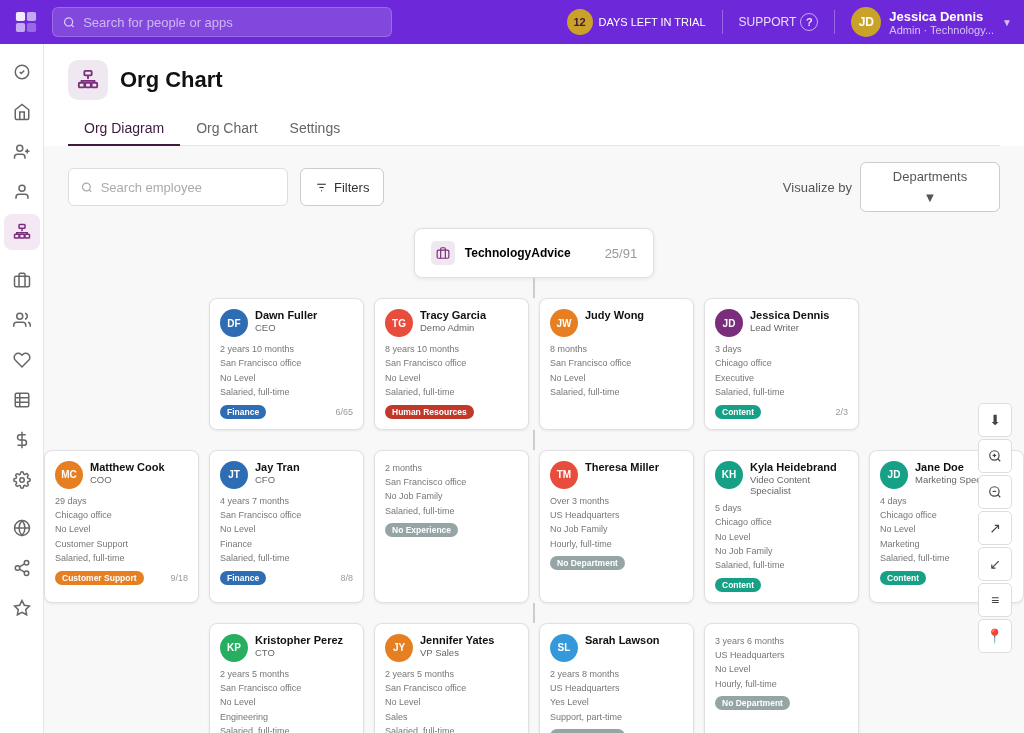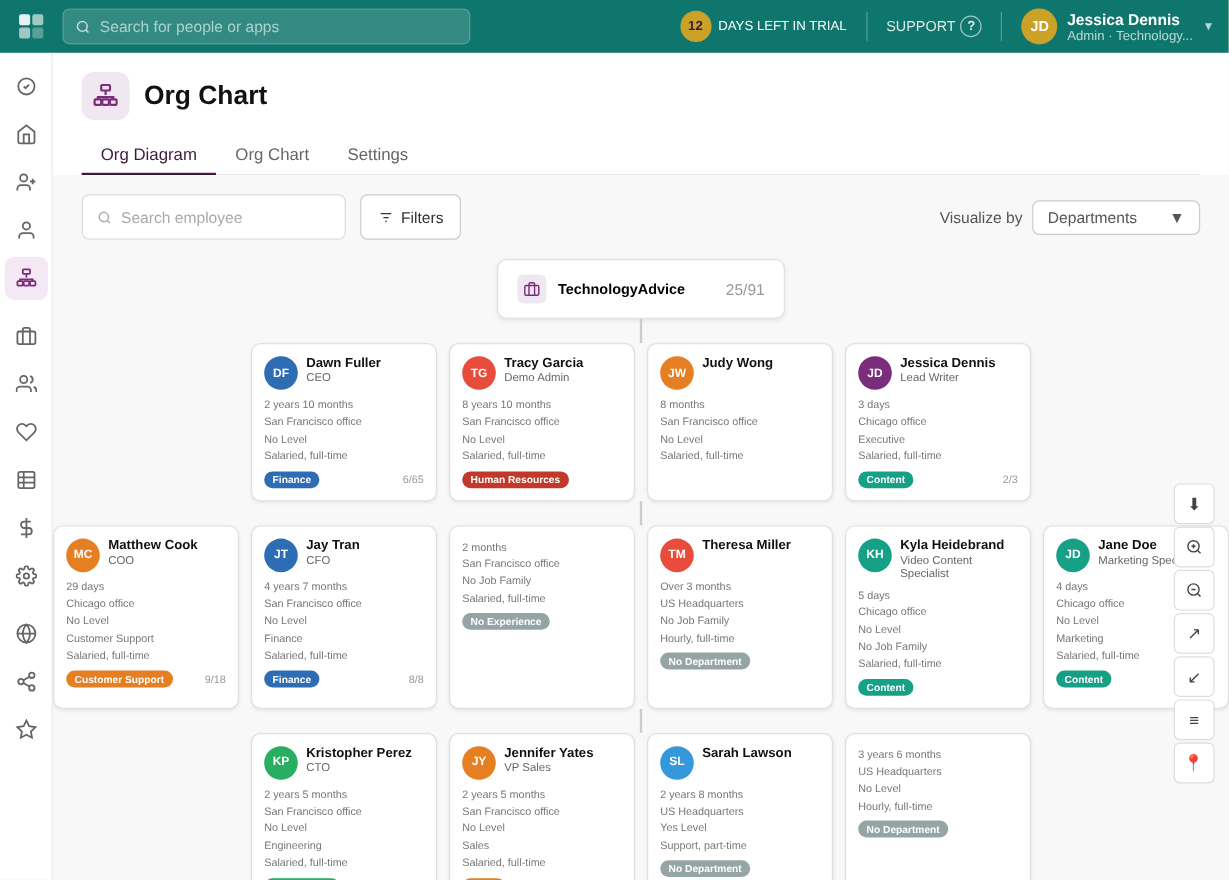--- a/index.html
+++ b/index.html
@@ -1,20 +1,20 @@
 <!DOCTYPE html>
 <html><head>
   <meta charset="utf-8">
   <style>
     * { box-sizing: border-box; margin: 0; padding: 0; }
     body { font-family: -apple-system, BlinkMacSystemFont, 'Segoe UI', sans-serif; background: #f5f5f5; display: flex; flex-direction: column; height: 100vh; overflow: hidden; }
 
     
     .top-nav {
-      background: #0f766e;
+      background: #6d28d9;
       height: 44px;
       display: flex;
       align-items: center;
       padding: 0 12px;
       gap: 12px;
       flex-shrink: 0;
       justify-content: space-between;
     }
     .top-nav-logo {
       width: 28px; height: 28px;
@@ -192,21 +192,21 @@
       font-size: 13px; color: #555;
     }
     .dept-select {
       border: 1px solid #ccc;
       border-radius: 6px;
       padding: 6px 12px;
       font-size: 13px;
       background: white;
       cursor: pointer;
       display: flex; align-items: center; gap: 6px;
-      min-width: 140px; justify-content: space-between;
+      min-width: 140px; justify-content: space-between; flex-direction: column;
     }
 
     
     .org-tree {
       display: flex;
       flex-direction: column;
       align-items: center;
       min-width: 900px;
     }
     .org-connector-v {

